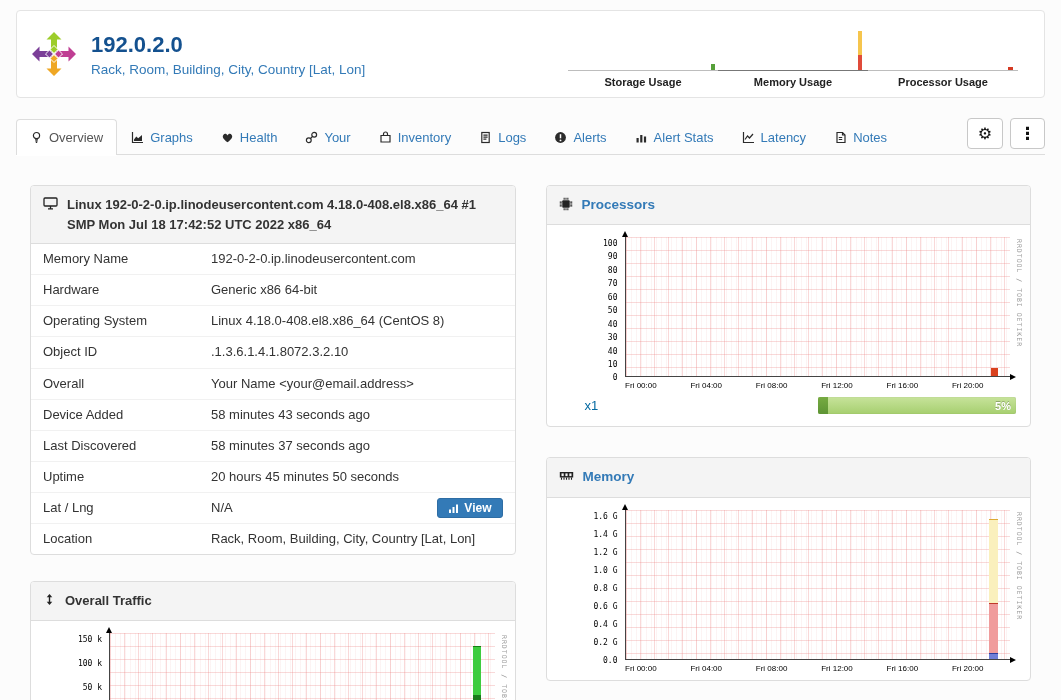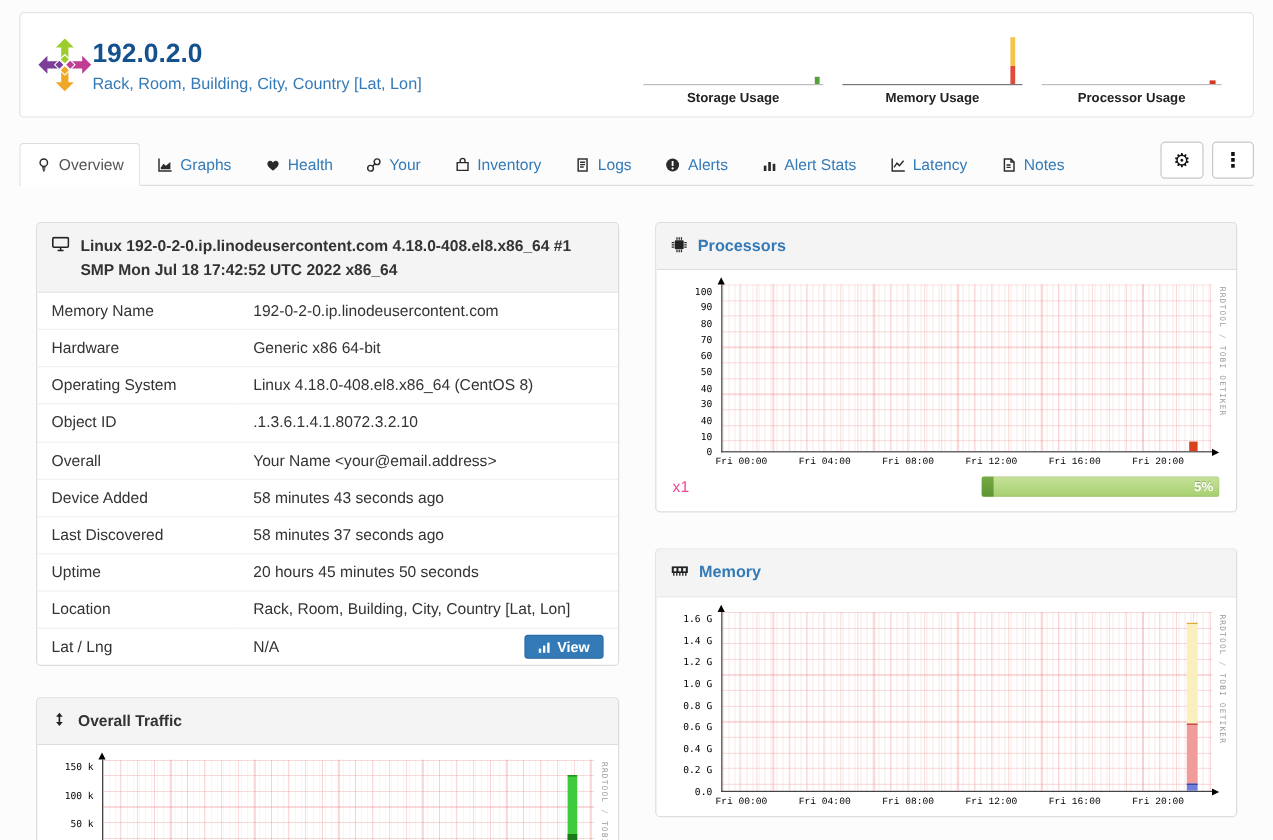--- a/index.html
+++ b/index.html
@@ -7,25 +7,25 @@
     margin: 0; width: 1061px; height: 700px; overflow: hidden;
     background: #fcfcfc; color: #333;
     font-family: "Liberation Sans", "DejaVu Sans", sans-serif;
   }
   
   .header-card {
     display: flex; justify-content: space-between; align-items: center;
     margin: 10px 16px 0; height: 88px; background: #fff;
     border: 1px solid #e4e4e4; border-radius: 4px; padding: 0 26px 0 14px;
   }
-  .header-left { display: flex; align-items: center; }
+  .header-left { display: flex; align-items: center; gap: 14px; }
   .titles { display: flex; flex-direction: column; }
   .device-ip { font-size: 22px; font-weight: bold; color: #14518f; cursor: pointer; }
   .device-location { font-size: 13.5px; color: #337ab7; margin-top: 4px; cursor: pointer; }
-  .header-graphs { display: flex; gap: 16px; align-items: flex-end; }
+  .header-graphs { display: flex; gap: 0; align-items: flex-end; }
   .mini { width: 150px; cursor: pointer; }
   .mini-plot { height: 50px; position: relative; border-bottom: 1px solid #bdbdbd; }
   .mini-plot.mem { border-bottom-color: #777; }
   .mini-label { text-align: center; font-size: 11px; font-weight: bold; color: #222; margin-top: 5px; }
   .spark { position: absolute; }
   
   .tabbar { display: flex; align-items: flex-end; margin: 20px 16px 0; border-bottom: 1px solid #ddd; }
   .tab {
     display: flex; align-items: center; gap: 6px; padding: 10px 13px;
     font-size: 13px; color: #337ab7; border: 1px solid transparent; border-bottom: none;
@@ -56,51 +56,51 @@
   table.kv { width: 100%; border-collapse: collapse; font-size: 13px; }
   .kv td { padding: 5px 12px; vertical-align: top; line-height: 1.55; }
   .kv tr + tr td { border-top: 1px solid #f1f1f1; }
   .kv td.k { width: 168px; }
   .btn-view {
     float: right; display: inline-flex; align-items: center; gap: 5px;
     background: #337ab7; border: 1px solid #2e6da4; color: #fff; font-size: 12px;
     font-weight: bold; padding: 2px 10px; border-radius: 3px; cursor: pointer; font-family: inherit;
   }
   
-  .gbody { padding: 12px 2px 2px 0; }
+  .gbody { padding: 12px 2px 2px 0; margin-left: 24px; }
   .rrd { display: grid; grid-template-columns: 54px 1fr 18px; margin-bottom: 18px; }
   .rrd-y { position: relative; }
   .rrd-y span {
     position: absolute; right: 7px; transform: translateY(-50%);
     font-family: "DejaVu Sans Mono", monospace; font-size: 8px; color: #000; white-space: nowrap;
   }
   .rrd-plot {
     position: relative; border-left: 1px solid #444; border-bottom: 1px solid #444;
     background-image:
       repeating-linear-gradient(to right, rgba(235,130,130,0.30) 0 1px, transparent 1px 14px),
       repeating-linear-gradient(to bottom, rgba(235,130,130,0.30) 0 1px, transparent 1px 13px),
       repeating-linear-gradient(to right, rgba(235,160,160,0.12) 0 1px, transparent 1px 5px);
   }
   .rrd-plot::before { content: ""; position: absolute; top: -6px; left: -4px;
     border-left: 3.5px solid transparent; border-right: 3.5px solid transparent; border-bottom: 6px solid #000; }
   .rrd-plot::after { content: ""; position: absolute; right: -6px; bottom: -4px;
     border-top: 3.5px solid transparent; border-bottom: 3.5px solid transparent; border-left: 6px solid #000; }
   .rrd-x span {
     position: absolute; top: calc(100% + 5px); transform: translateX(-50%);
-    font-family: Liberation Mono, monospace; font-size: 8px; color: #000; white-space: nowrap;
+    font-family: Liberation Sans, sans-serif; font-size: 8px; color: #000; white-space: nowrap;
   }
   .rrd-wm {
     writing-mode: vertical-rl; font-family: "DejaVu Sans Mono", monospace;
     font-size: 6.5px; color: #9a9a9a; letter-spacing: 1px; justify-self: center; padding-top: 2px;
   }
   .vbar { position: absolute; }
   
   .cpu-row { display: flex; align-items: center; padding: 2px 12px 10px; font-size: 13px; }
   .cpu-name { color: #337ab7; width: 170px; line-height: 1.35; cursor: pointer; }
-  .cpu-count { color: #ec4899; margin-left: 2px; }
+  .cpu-count { color: #0369a1; margin-left: 2px; }
   .cpu-bar {
     margin-left: auto; position: relative; width: 198px; height: 17px; border-radius: 2px;
     background: linear-gradient(to bottom, #c7e39b, #a6cf6f); overflow: hidden;
     box-shadow: inset 0 0 1px rgba(0,0,0,.25); cursor: default;
   }
   .cpu-fill { position: absolute; left: 0; top: 0; bottom: 0; background: linear-gradient(to bottom, #77ab42, #5d9434); }
   .cpu-pct { position: absolute; right: 5px; top: 50%; transform: translateY(-50%);
     color: #fff; font-size: 11px; font-weight: bold; text-shadow: 0 -1px 0 rgba(0,0,0,.25); }
 </style>
 </head>
@@ -274,36 +274,36 @@
           </tr>
           <tr>
             <td class="k"><span>Last Discovered</span></td>
             <td class="v"><span>58 minutes 37 seconds ago</span></td>
           </tr>
           <tr>
             <td class="k"><span>Uptime</span></td>
             <td class="v"><span>20 hours 45 minutes 50 seconds</span></td>
           </tr>
           <tr>
-            <td class="k"><span>Location</span></td>
-            <td class="v"><span>Rack, Room, Building, City, Country [Lat, Lon]</span></td>
-          </tr>
-          <tr>
             <td class="k"><span>Lat / Lng</span></td>
             <td class="v">
               <button class="btn-view">
                 <svg width="11" height="11" viewBox="0 0 11 11">
                       <rect x="1" y="6.5" width="2" height="3.5" fill="#fff"></rect>
                       <rect x="4.5" y="4" width="2" height="6" fill="#fff"></rect>
                       <rect x="8" y="1.5" width="2" height="8.5" fill="#fff"></rect>
                     </svg>
                 <span>View</span>
               </button>
               <span>N/A</span>
             </td>
+          </tr>
+          <tr>
+            <td class="k"><span>Location</span></td>
+            <td class="v"><span>Rack, Room, Building, City, Country [Lat, Lon]</span></td>
           </tr>
         </tbody>
           </table>
       </div>
 
       <div class="card mt26">
         <div class="card-header">
           <svg width="13" height="13" viewBox="0 0 15 13">
               <path d="M7.5 0.2l3.2 3.8h-6.4z" fill="currentColor"></path>
               <path d="M7.5 12.8l3.2-3.8h-6.4z" fill="currentColor"></path>

